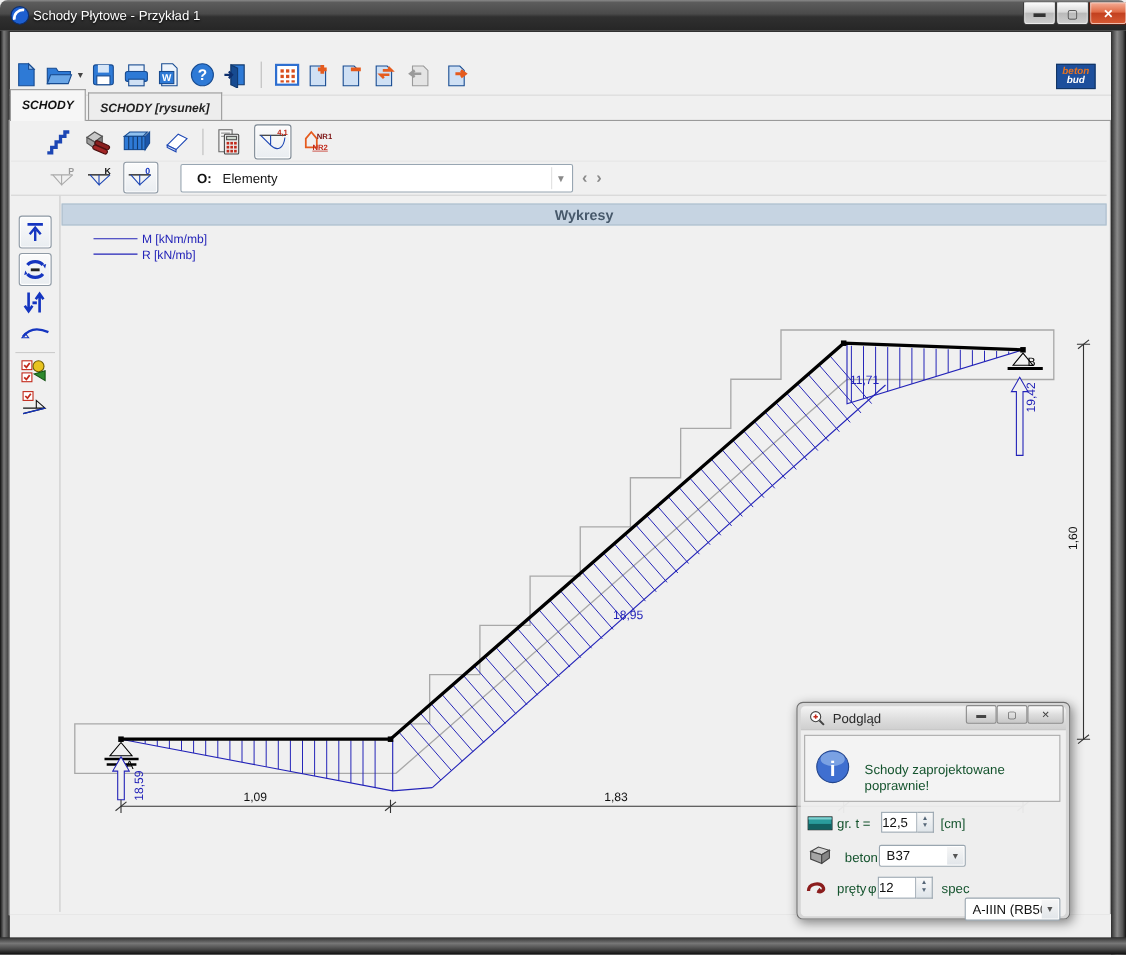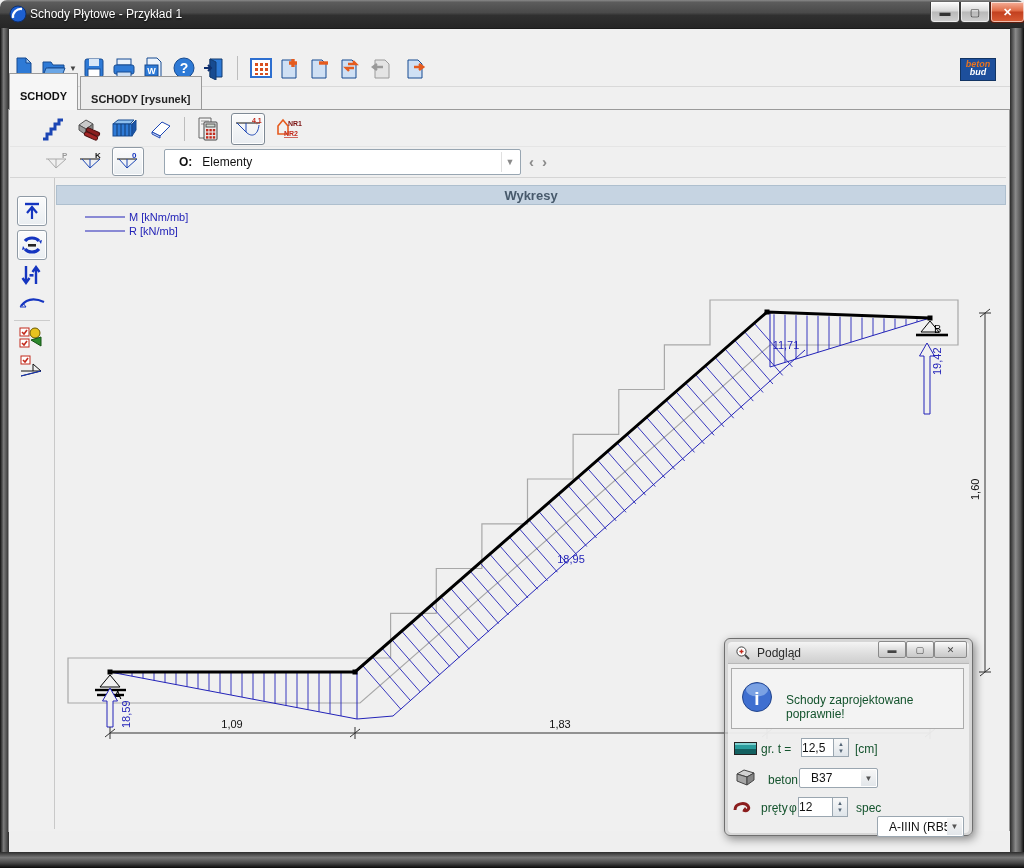--- a/index.html
+++ b/index.html
@@ -23,21 +23,21 @@
   .menu-item{padding:3px 9px;font-size:12px;color:#1a1a1a;}
   #toolbar1{left:9px;top:50px;width:1001px;height:36px;display:flex;align-items:center;border-bottom:1px solid #d9d9d9;}
   .tbtn{width:30px;height:28px;display:flex;align-items:center;justify-content:center;}
   .tsep{width:1px;height:24px;background:#bdbdbd;margin:0 8px;}
   #specbud{left:960px;top:58px;width:34px;height:21px;background:#1d4f9c;border:1px solid #123463;
     font-size:9px;font-weight:bold;line-height:10px;text-align:center;font-style:italic;}
   #specbud .l1{color:#e8731f;display:block;}
   #specbud .l2{color:#fff;display:block;margin-top:-2px;}
   
   #tabs{left:9px;top:86px;width:1001px;height:24px;display:flex;align-items:flex-end;}
-  .tab{font-size:11px;font-weight:bold;color:#111;padding:16px 10px 5px;border:1px solid #9a9a9a;border-bottom:none;}
+  .tab{font-size:11px;font-weight:bold;color:#111;padding:8px 10px 5px;border:1px solid #9a9a9a;border-bottom:none;font-style:italic;}
   .tab.active{background:#f6f6f6;height:15px;position:relative;z-index:2;}
   .tab.inactive{background:#ededed;height:12px;margin-left:2px;color:#222;}
   #panel{left:8px;top:109px;width:1000px;height:721px;border:1px solid #9a9a9a;background:#f0f0f0;}
   
   #toolbar2{left:10px;top:112px;width:996px;height:34px;display:flex;align-items:center;border-bottom:1px solid #e5e5e5;}
   #toolbar3{left:10px;top:146px;width:996px;height:31px;display:flex;align-items:center;border-bottom:1px solid #d5d5d5;}
   .boxbtn{border:1px solid #8f9aa5;border-radius:3px;background:linear-gradient(#fbfbfb,#e9edf1);
     box-shadow:inset 0 0 0 1px #fff;display:flex;align-items:center;justify-content:center;}
   #combo-env{width:355px;height:24px;margin-left:20px;background:#fff;border:1px solid #98a6b2;border-radius:2px;
     display:flex;align-items:center;font-size:12px;color:#111;position:relative;}
@@ -63,21 +63,21 @@
   #dlg-title .txt{font-size:12px;color:#2a2a2a;margin-left:7px;}
   #dlg-body{left:3px;top:24px;width:241px;height:169px;background:rgba(242,242,242,0.84);border-top:1px solid #b8b8b8;border-radius:0 0 4px 4px;}
   .dlg-btn{top:2px;height:15px;border:1px solid #8a8a8a;border-radius:2px;background:linear-gradient(#fcfcfc,#dedede 50%,#c8c8c8);
     display:flex;align-items:center;justify-content:center;font-size:9px;color:#444;}
   #dlg-msg{left:6px;top:29px;width:231px;height:59px;border:1px solid #ababab;background:rgba(243,243,243,0.93);}
   .dlg-label{font-size:12px;color:#14532d;}
   .spin{background:#fff;border:1px solid #9aa6b0;font-size:12px;color:#111;display:flex;align-items:center;box-sizing:border-box;}
   .spin-arrows{width:15px;border:1px solid #9aa6b0;border-left:none;background:linear-gradient(#f8f8f8,#dfe5ea);
     display:flex;flex-direction:column;align-items:center;justify-content:center;font-size:6px;color:#567;box-sizing:border-box;line-height:1.1;}
   .dcombo{background:#fff;border:1px solid #9aa6b0;font-size:12px;color:#111;display:flex;align-items:center;
-    padding-left:11px;box-sizing:border-box;position:relative;white-space:nowrap;overflow:hidden;border-radius:2px;}
+    padding-left:6px;box-sizing:border-box;position:relative;white-space:nowrap;overflow:hidden;border-radius:2px;}
   .dcombo .dd{position:absolute;right:1px;top:1px;bottom:1px;width:15px;background:linear-gradient(#f6f6f6,#e2e6ea);
     display:flex;align-items:center;justify-content:center;font-size:8px;color:#555;}
   text{font-family:"Liberation Sans",sans-serif;}
 </style>
 </head>
 <body>
 
 <div id="win">
 
   <div id="titlebar" class="abs">

